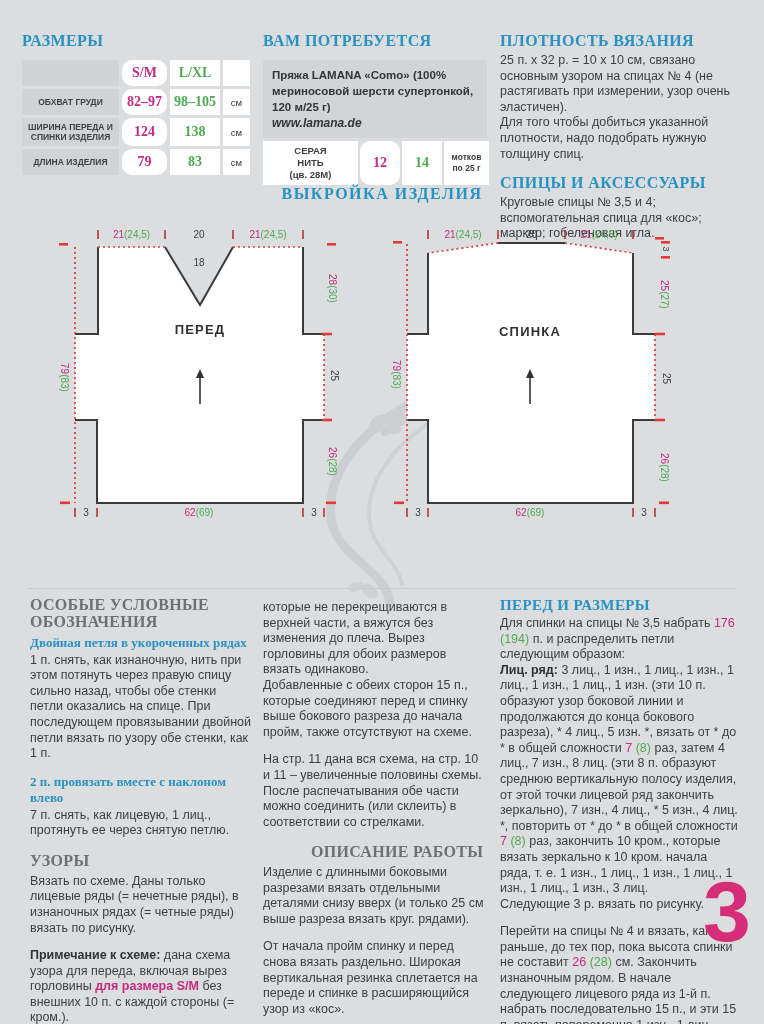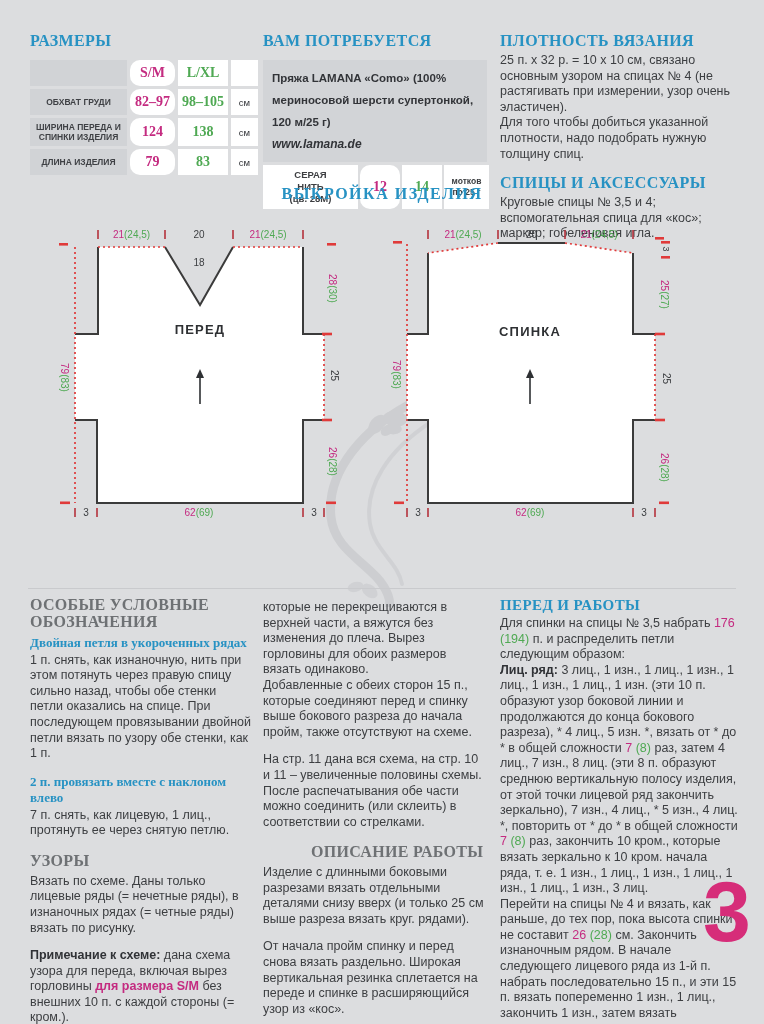--- a/index.html
+++ b/index.html
@@ -25,21 +25,21 @@
   .sz-table{display:grid;grid-template-columns:97px 45px 50px 27px;gap:3px;margin-top:10px;}
   .cell{display:flex;align-items:center;justify-content:center;text-align:center;}
   .c-lbl{background:#d1d3d6;font-size:8.5px;font-weight:bold;color:#3f4145;
          text-transform:uppercase;line-height:1.2;padding:4px 2px;min-height:18px;}
   .c-val{background:#fff;font-family:"Liberation Serif",serif;font-weight:bold;font-size:14px;}
   .c-unit{background:#fff;font-size:9.5px;color:#34363a;}
   .c-head{background:#fff;font-family:"Liberation Serif",serif;font-weight:bold;
           font-size:14px;min-height:20px;}
   
   .yarn-box{background:#d2d4d7;padding:7px 9px;font-size:11.5px;font-weight:bold;
-            line-height:22px;color:#323438;margin-top:10px;}
+            line-height:16px;color:#323438;margin-top:10px;}
   .yarn-site{font-style:italic;font-size:12px;}
   .thr-row{display:grid;grid-template-columns:95px 40px 40px 45px;gap:2px;margin-top:3px;}
   .thr-lbl{background:#fff;font-size:9.5px;font-weight:bold;line-height:1.25;padding:4px 20px;}
   .thr-val{background:#fff;font-family:"Liberation Serif",serif;font-weight:bold;font-size:14px;min-height:32px;}
   .thr-unit{background:#fff;font-size:8.5px;font-weight:bold;line-height:1.3;}
   
   .diagram-title{position:absolute;left:30px;width:704px;text-align:center;top:185px;
                  font-family:"Liberation Serif",serif;font-weight:bold;font-size:16px;
                  letter-spacing:1.5px;color:#2792c3;}
   .piece{position:absolute;width:302px;height:302px;}
@@ -53,21 +53,21 @@
   .divider{position:absolute;left:28px;top:588px;width:708px;height:1px;background:#c9cacd;}
   .pagenum{position:absolute;left:703px;top:868px;font-size:86px;font-weight:bold;
            color:#d62d79;line-height:1;}
   .wm{position:absolute;left:268px;top:392px;opacity:.55;}
 </style>
 </head>
 <body>
 
 <div class="page">
 
-  <div class="col" style="left:30px;top:32px;width:225px;">
+  <div class="col" style="left:22px;top:32px;width:225px;">
     <div class="h-blue">РАЗМЕРЫ</div>
     <div class="sz-table">
       <div class="cell c-lbl"></div>
       <div class="cell c-head sg-pinkb">S/M</div>
       <div class="cell c-head sg-greenb">L/XL</div>
       <div class="cell c-head"></div>
 
       <div class="cell c-lbl">ОБХВАТ ГРУДИ</div>
       <div class="cell c-val sg-pinkb">82–97</div>
       <div class="cell c-val sg-greenb">98–105</div>
@@ -226,22 +226,23 @@
     <p class="body-txt tight">которые не перекрещиваются в верхней части, а вяжутся без изменения до плеча. Вырез горловины для обоих размеров вязать одинаково.</p>
     <p class="body-txt">Добавленные с обеих сторон 15 п., которые соединяют перед и спинку выше бокового разреза до начала пройм, также отсутствуют на схеме.</p>
     <p class="body-txt">На стр. 11 дана вся схема, на стр. 10 и 11 – увеличенные половины схемы. После распечатывания обе части можно соединить (или склеить) в соответствии со стрелками.</p>
     <div class="h-gray" style="margin-top:14px;margin-left:48px;">ОПИСАНИЕ РАБОТЫ</div>
     <p class="body-txt">Изделие с длинными боковыми разрезами вязать отдельными деталями снизу вверх (и только 25 см выше разреза вязать круг. рядами).</p>
     <p class="body-txt">От начала пройм спинку и перед снова вязать раздельно. Широкая вертикальная резинка сплетается на переде и спинке в расширяющийся узор из «кос».</p>
 
   </div>
 
   <div class="col" style="left:500px;top:597px;width:238px;">
-    <div class="h-blue" style="font-size:15px;margin-bottom:2px;">ПЕРЕД И РАБОТЫ</div>
+    <div class="h-blue" style="font-size:15px;margin-bottom:2px;">ПЕРЕД И РАЗМЕРЫ</div>
     <p class="body-txt tight"><span>Для спинки на спицы № 3,5 набрать </span><span class="sg-pink">176</span><span> </span><span class="sg-green">(194)</span><span> п. и распределить петли следующим образом:</span></p>
     <p class="body-txt tight"><span class="sg-bold">Лиц. ряд:</span><span> 3 лиц., 1 изн., 1 лиц., 1 изн., 1 лиц., 1 изн., 1 лиц., 1 изн. (эти 10 п. образуют узор боковой линии и продолжаются до конца бокового разреза), * 4 лиц., 5 изн. *, вязать от * до * в общей сложности </span><span class="sg-pink">7</span><span> </span><span class="sg-green">(8)</span><span> раз, затем 4 лиц., 7 изн., 8 лиц. (эти 8 п. образуют среднюю вертикальную полосу изделия, от этой точки лицевой ряд закончить зеркально), 7 изн., 4 лиц., * 5 изн., 4 лиц. *, повторить от * до * в общей сложности </span><span class="sg-pink">7</span><span> </span><span class="sg-green">(8)</span><span> раз, закончить 10 кром., которые вязать зеркально к 10 кром. начала ряда, т. е. 1 изн., 1 лиц., 1 изн., 1 лиц., 1 изн., 1 лиц., 1 изн., 3 лиц.</span></p>
+    <p class="body-txt">Следующие 3 р. вязать по рисунку.</p>
     <p class="body-txt tight"><span>Перейти на спицы № 4 и вязать, как раньше, до тех пор, пока высота спинки не составит </span><span class="sg-pink">26</span><span> </span><span class="sg-green">(28)</span><span> см. Закончить изнаночным рядом. В начале следующего лицевого ряда из 1-й п. набрать последовательно 15 п., и эти 15 п. вязать попеременно 1 изн., 1 лиц., закончить 1 изн., затем вязать лицевыми рядами, как и раньше.</span></p>
 
   </div>
 
   <div class="pagenum">3</div>
 
 </div>
 
 </body></html>

